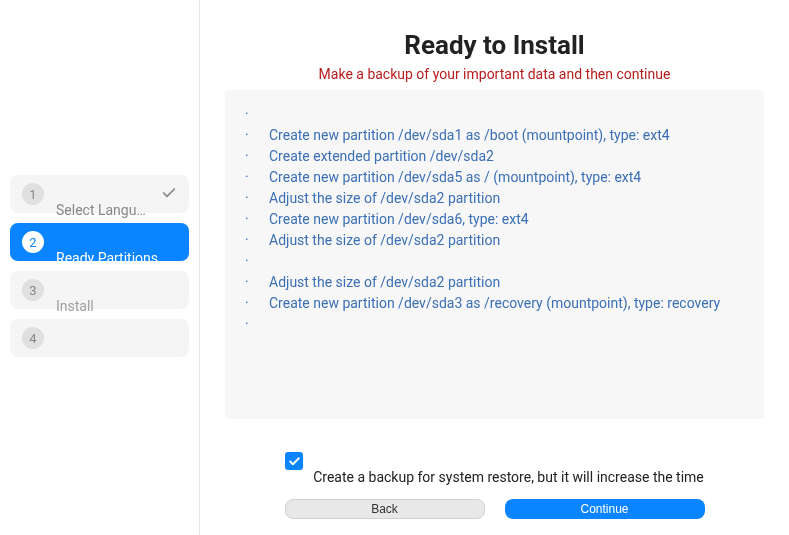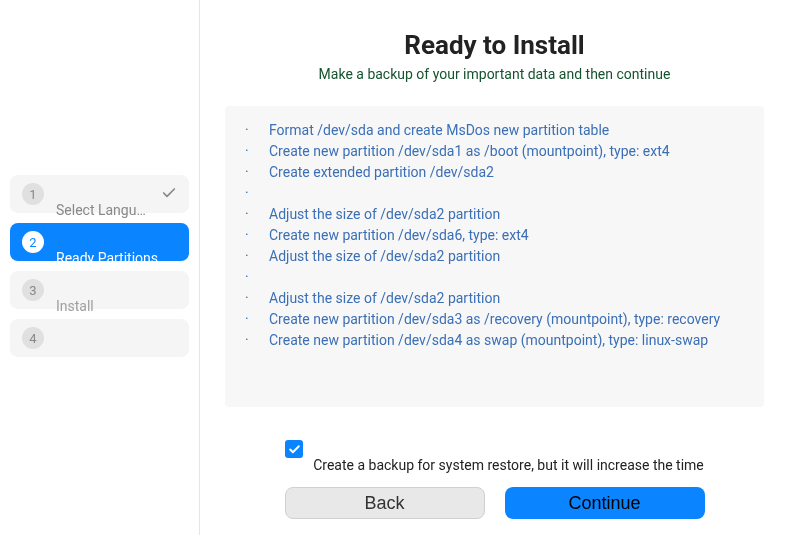--- a/index.html
+++ b/index.html
@@ -83,22 +83,22 @@
     .title {
       font-size: 26px;
       font-weight: 700;
       text-align: center;
       color: #222;
       margin-bottom: 6px;
     }
     .subtitle {
       font-size: 14px;
       text-align: center;
-      color: #14532d;
-      margin-bottom: 24px;
+      color: #b91c1c;
+      margin-bottom: 8px;
     }
     .operations {
       background: #f7f7f7;
       border-radius: 4px;
       padding: 14px 20px;
       flex: 1;
       overflow: auto;
     }
     .op-item {
       display: flex;
@@ -139,37 +139,37 @@
       margin-top: 32px;
     }
     .buttons {
       display: flex;
       justify-content: center;
       gap: 20px;
       margin-bottom: 6px;
     }
     .btn {
       width: 200px;
-      height: 32px;
+      height: 20px;
       border-radius: 8px;
-      font-size: 18px;
+      font-size: 12px;
       border: none;
       cursor: pointer;
       display: flex;
       align-items: center;
       justify-content: center;
     }
     .btn-back {
       background: #e8e8e8;
       color: #333;
       border: 1px solid #d0d0d0;
     }
     .btn-continue {
       background: #0b84ff;
-      color: #000000;
+      color: #ffffff;
       font-weight: 500;
       text-align: center;
     }
   </style>
 </head>
 <body>
 
 <div class="sidebar">
   <div class="step completed">
     <div class="step-number">1</div>
@@ -193,32 +193,32 @@
   </div>
 </div>
 
 <div class="main">
   <h1 class="title">Ready to Install</h1>
   <p class="subtitle">Make a backup of your important data and then continue</p>
 
   <div class="operations">
     <div class="op-item">
         <span class="op-bullet">·</span>
-        <span>Format /dev/sda and create MsDos new partition table</span>
       </div>
     <div class="op-item">
         <span class="op-bullet">·</span>
         <span>Create new partition /dev/sda1 as /boot (mountpoint), type: ext4</span>
       </div>
     <div class="op-item">
         <span class="op-bullet">·</span>
         <span>Create extended partition /dev/sda2</span>
       </div>
     <div class="op-item">
         <span class="op-bullet">·</span>
+        <span>Create new partition /dev/sda5 as / (mountpoint), type: ext4</span>
       </div>
     <div class="op-item">
         <span class="op-bullet">·</span>
         <span>Adjust the size of /dev/sda2 partition</span>
       </div>
     <div class="op-item">
         <span class="op-bullet">·</span>
         <span>Create new partition /dev/sda6, type: ext4</span>
       </div>
     <div class="op-item">
@@ -231,21 +231,20 @@
     <div class="op-item">
         <span class="op-bullet">·</span>
         <span>Adjust the size of /dev/sda2 partition</span>
       </div>
     <div class="op-item">
         <span class="op-bullet">·</span>
         <span>Create new partition /dev/sda3 as /recovery (mountpoint), type: recovery</span>
       </div>
     <div class="op-item">
         <span class="op-bullet">·</span>
-        <span>Create new partition /dev/sda4 as swap (mountpoint), type: linux-swap</span>
       </div>
   </div>
 
   <div class="footer-options">
     <div class="checkbox">
       <svg viewBox="0 0 24 24" fill="none" stroke="#ffffff" stroke-width="3.5" stroke-linecap="round" stroke-linejoin="round">
           <polyline points="20 6 9 17 4 12"></polyline>
         </svg>
     </div>
     <span class="checkbox-label">Create a backup for system restore, but it will increase the time</span>

